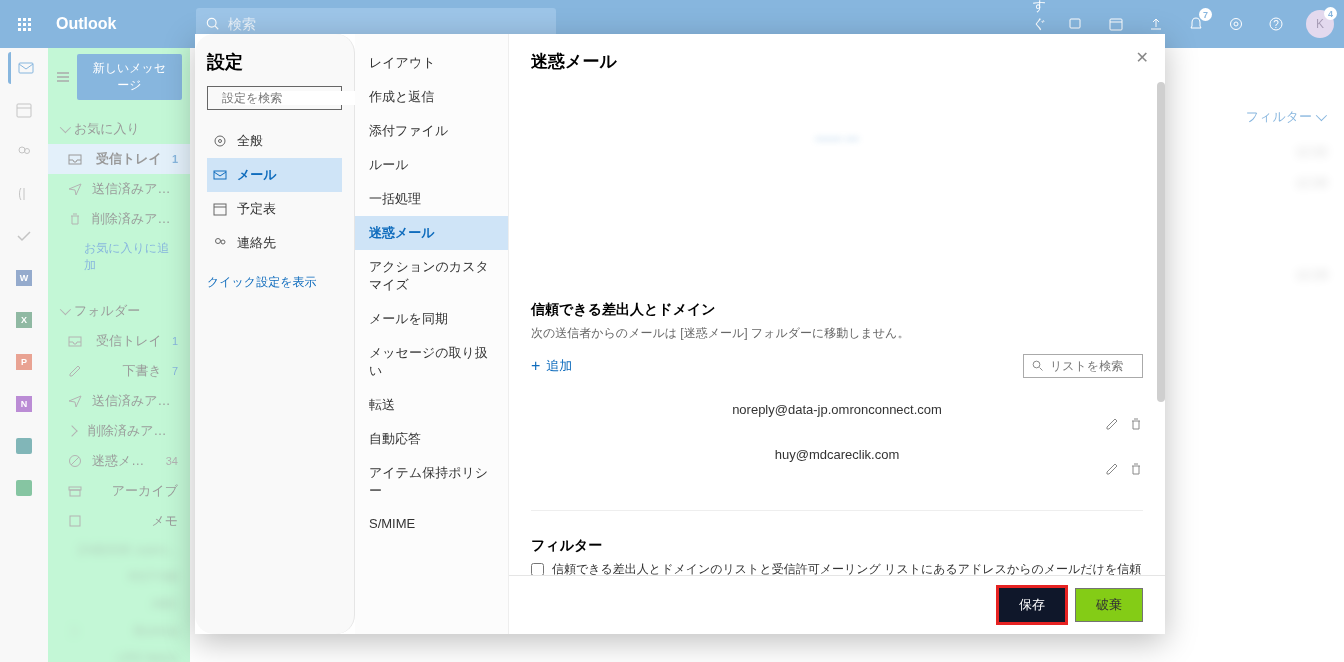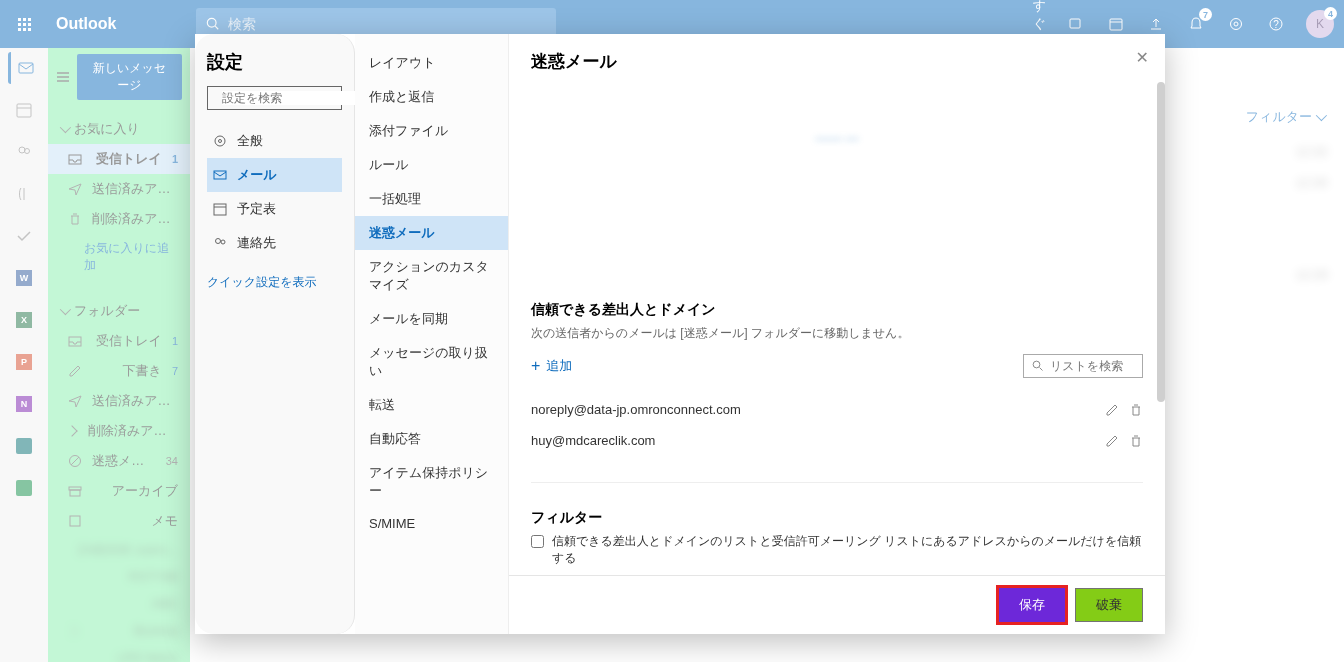--- a/index.html
+++ b/index.html
@@ -70,29 +70,29 @@
 .panel-body { flex: 1; overflow: auto; padding: 0 22px 10px 22px; }
 .scrollbar-thumb { position: absolute; right: 0; top: 48px; width: 8px; height: 320px; background: #cfcfcf; border-radius: 4px; }
 
 .section-title { font-size: 14px; font-weight: 600; margin-top: 26px; margin-bottom: 6px; }
 .section-desc { font-size: 12px; color: #666; margin-bottom: 12px; }
 .section-top-row { display: flex; align-items: center; margin-bottom: 16px; }
 .add-link { color: #0f6cbd; font-size: 13px; display: flex; align-items: center; gap: 6px; }
 .list-search { margin-left: auto; border: 1px solid #aaa; display: flex; align-items: center; padding: 4px 8px; width: 120px; gap: 6px; }
 .list-search input { border: none; outline: none; font-size: 12px; flex: 1; width: 60px; }
 
-.sender-row { display: flex; align-items: center; padding: 8px 0; font-size: 13px; color: #333; }
+.sender-row { display: flex; align-items: center; padding: 8px 0; font-size: 13px; color: #333; flex-direction: column; }
 .sender-row .actions { margin-left: auto; display: flex; gap: 10px; color: #888; }
 .divider { border-top: 1px solid #eee; margin: 26px 0 16px; }
 
 .check-row { display: flex; align-items: flex-start; gap: 8px; font-size: 12px; color: #333; margin-bottom: 8px; }
 .check-row input { margin-top: 2px; }
 
 .panel-footer { border-top: 1px solid #e5e5e5; padding: 12px 22px; display: flex; justify-content: flex-end; gap: 10px; }
-.btn-primary { background: #6d28d9; color: #fff; border: none; padding: 7px 20px; font-size: 13px; outline: 3px solid #e62222; font-family: Liberation Mono, monospace; }
+.btn-primary { background: #0f172a; color: #fff; border: none; padding: 7px 20px; font-size: 13px; outline: 3px solid #e62222; font-family: Liberation Mono, monospace; }
 .btn-secondary { background: #84cc16; border: 1px solid #737373; padding: 7px 20px; font-size: 13px; color: #333; }
 
 .chevron { display: inline-block; width: 8px; height: 8px; border-right: 1.5px solid #666; border-bottom: 1.5px solid #666; }
 .chevron.down { transform: rotate(45deg) translateY(-2px); }
 .chevron.right { transform: rotate(-45deg); }
 
 .grey-link { color: #0f6cbd; font-size: 12px; text-align: center; padding: 48px 0 12px; }
 </style>
 </head>
 <body>

